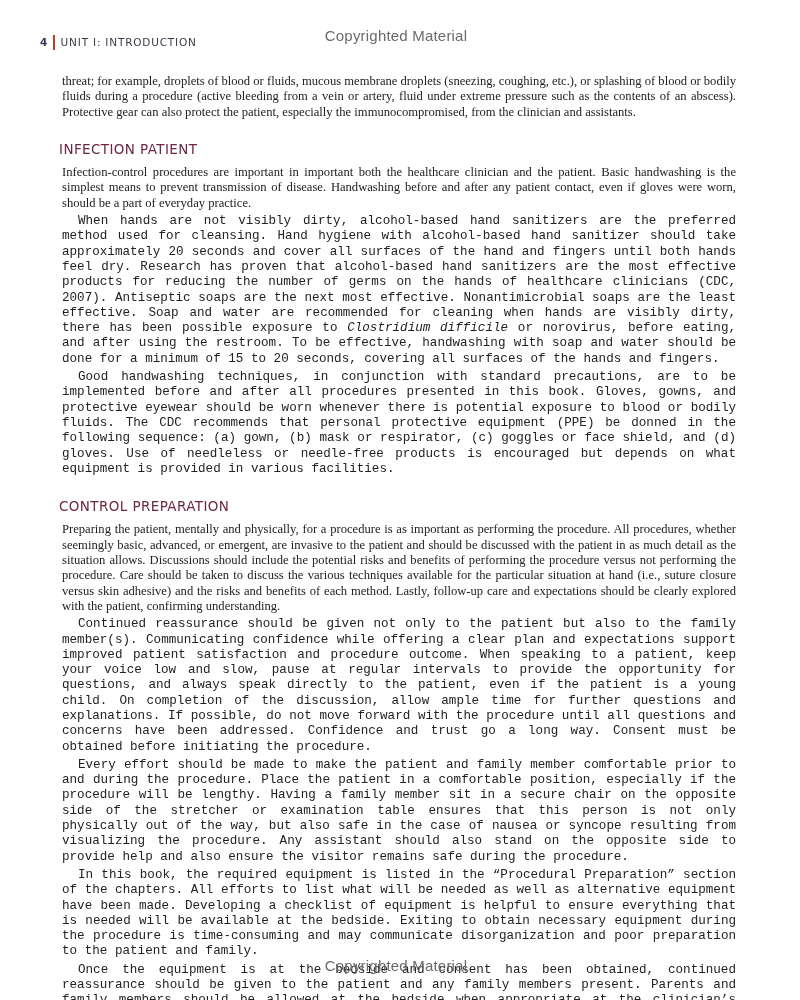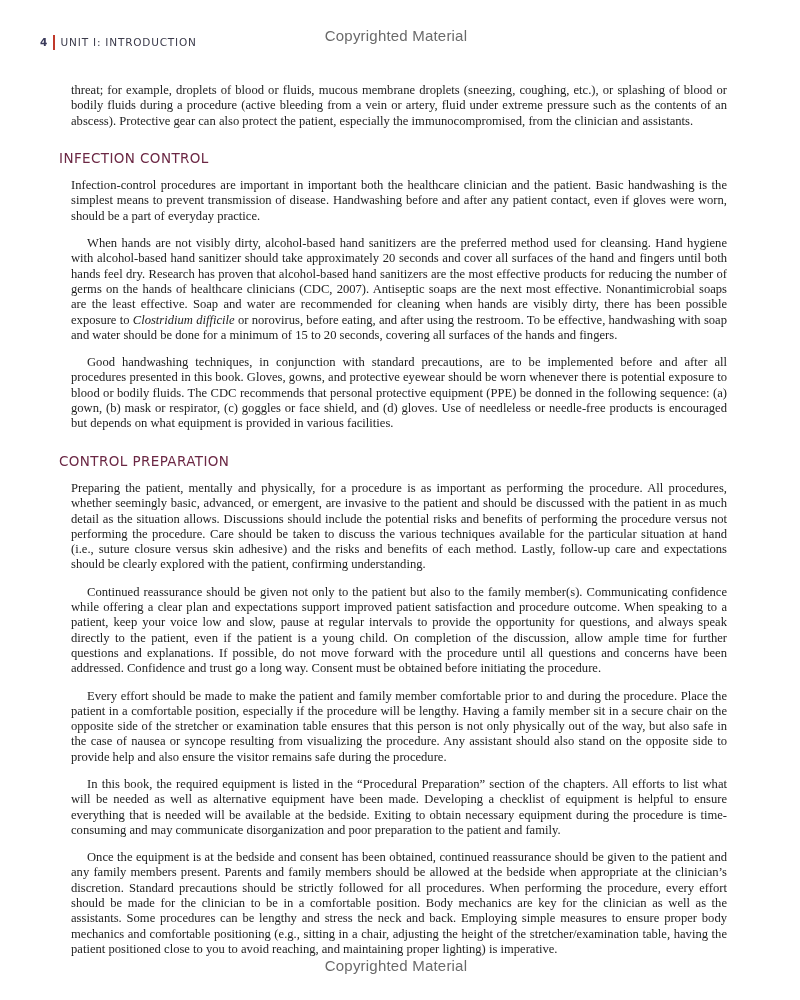--- a/index.html
+++ b/index.html
@@ -15,22 +15,22 @@
   .watermark {
     position: absolute; left: 0; width: 792px; text-align: center;
     font-family: "Liberation Sans", sans-serif; font-size: 15px; color: #6a6a6a; letter-spacing: 0.2px;
   }
   .wm-top { top: 27px; }
   .wm-bottom { top: 957px; }
   .content {
     position: absolute; left: 59px; top: 71px; width: 680px;
     font-family: "Liberation Serif", serif; font-size: 12.6px; line-height: 15.3px; color: #222222;
   }
-  .content p { margin: 12px; text-align: justify; text-align-last: left; }
-  .content p.indent { text-indent: 16px; }
+  .content p { margin: 3px; text-align: justify; text-align-last: left; }
+  .content p.indent { text-indent: 16px; font-family: Liberation Mono, monospace; }
   h2.section-heading {
     font-family: "DejaVu Sans", sans-serif; font-weight: normal; font-size: 13.5px; letter-spacing: 0.4px;
     color: #6b2744; margin: 0; padding: 0;
   }
   .h-infection { margin-top: 22px !important; margin-bottom: 8px !important; }
   .h-patient { margin-top: 22px !important; margin-bottom: 8px !important; }
   em { font-style: italic; }
 </style>
 </head>
 <body>
@@ -41,21 +41,21 @@
     <span class="pnum">4</span>
     <span class="bar"></span>
     <span>UNIT I: INTRODUCTION</span>
   </div>
 
   <div class="watermark wm-top">Copyrighted Material</div>
 
   <div class="content">
     <p>threat; for example, droplets of blood or fluids, mucous membrane droplets (sneezing, coughing, etc.), or splashing of blood or bodily fluids during a procedure (active bleeding from a vein or artery, fluid under extreme pressure such as the contents of an abscess). Protective gear can also protect the patient, especially the immunocompromised, from the clinician and assistants.</p>
 
-    <h2 class="section-heading h-infection">INFECTION CONTROL</h2>
+    <h2 class="section-heading h-infection">INFECTION PATIENT</h2>
     <p>Infection-control procedures are important in important both the healthcare clinician and the patient. Basic handwashing is the simplest means to prevent transmission of disease. Handwashing before and after any patient contact, even if gloves were worn, should be a part of everyday practice.</p>
     <p class="indent"><span>When hands are not visibly dirty, alcohol-based hand sanitizers are the preferred method used for cleansing. Hand hygiene with alcohol-based hand sanitizer should take approximately 20 seconds and cover all surfaces of the hand and fingers until both hands feel dry. Research has proven that alcohol-based hand sanitizers are the most effective products for reducing the number of germs on the hands of healthcare clinicians (CDC, 2007). Antiseptic soaps are the next most effective. Nonantimicrobial soaps are the least effective. Soap and water are recommended for cleaning when hands are visibly dirty, there has been possible exposure to </span><em>Clostridium difficile</em><span> or norovirus, before eating, and after using the restroom. To be effective, handwashing with soap and water should be done for a minimum of 15 to 20 seconds, covering all surfaces of the hands and fingers.</span></p>
     <p class="indent">Good handwashing techniques, in conjunction with standard precautions, are to be implemented before and after all procedures presented in this book. Gloves, gowns, and protective eyewear should be worn whenever there is potential exposure to blood or bodily fluids. The CDC recommends that personal protective equipment (PPE) be donned in the following sequence: (a) gown, (b) mask or respirator, (c) goggles or face shield, and (d) gloves. Use of needleless or needle-free products is encouraged but depends on what equipment is provided in various facilities.</p>
 
     <h2 class="section-heading h-patient">CONTROL PREPARATION</h2>
     <p>Preparing the patient, mentally and physically, for a procedure is as important as performing the procedure. All procedures, whether seemingly basic, advanced, or emergent, are invasive to the patient and should be discussed with the patient in as much detail as the situation allows. Discussions should include the potential risks and benefits of performing the procedure versus not performing the procedure. Care should be taken to discuss the various techniques available for the particular situation at hand (i.e., suture closure versus skin adhesive) and the risks and benefits of each method. Lastly, follow-up care and expectations should be clearly explored with the patient, confirming understanding.</p>
     <p class="indent">Continued reassurance should be given not only to the patient but also to the family member(s). Communicating confidence while offering a clear plan and expectations support improved patient satisfaction and procedure outcome. When speaking to a patient, keep your voice low and slow, pause at regular intervals to provide the opportunity for questions, and always speak directly to the patient, even if the patient is a young child. On completion of the discussion, allow ample time for further questions and explanations. If possible, do not move forward with the procedure until all questions and concerns have been addressed. Confidence and trust go a long way. Consent must be obtained before initiating the procedure.</p>
     <p class="indent">Every effort should be made to make the patient and family member comfortable prior to and during the procedure. Place the patient in a comfortable position, especially if the procedure will be lengthy. Having a family member sit in a secure chair on the opposite side of the stretcher or examination table ensures that this person is not only physically out of the way, but also safe in the case of nausea or syncope resulting from visualizing the procedure. Any assistant should also stand on the opposite side to provide help and also ensure the visitor remains safe during the procedure.</p>
     <p class="indent">In this book, the required equipment is listed in the “Procedural Preparation” section of the chapters. All efforts to list what will be needed as well as alternative equipment have been made. Developing a checklist of equipment is helpful to ensure everything that is needed will be available at the bedside. Exiting to obtain necessary equipment during the procedure is time-consuming and may communicate disorganization and poor preparation to the patient and family.</p>
     <p class="indent">Once the equipment is at the bedside and consent has been obtained, continued reassurance should be given to the patient and any family members present. Parents and family members should be allowed at the bedside when appropriate at the clinician’s discretion. Standard precautions should be strictly followed for all procedures. When performing the procedure, every effort should be made for the clinician to be in a comfortable position. Body mechanics are key for the clinician as well as the assistants. Some procedures can be lengthy and stress the neck and back. Employing simple measures to ensure proper body mechanics and comfortable positioning (e.g., sitting in a chair, adjusting the height of the stretcher/examination table, having the patient positioned close to you to avoid reaching, and maintaining proper lighting) is imperative.</p>

